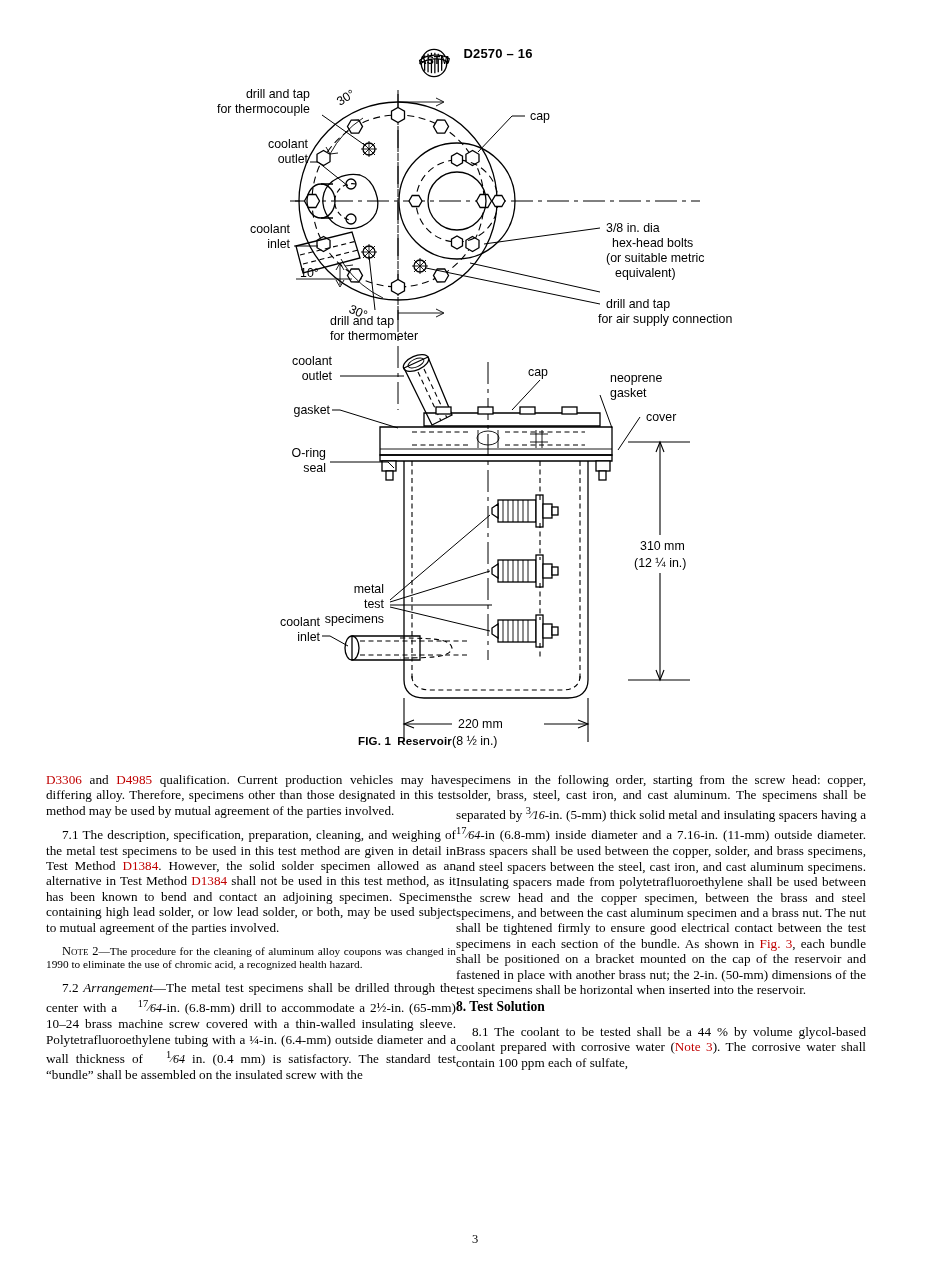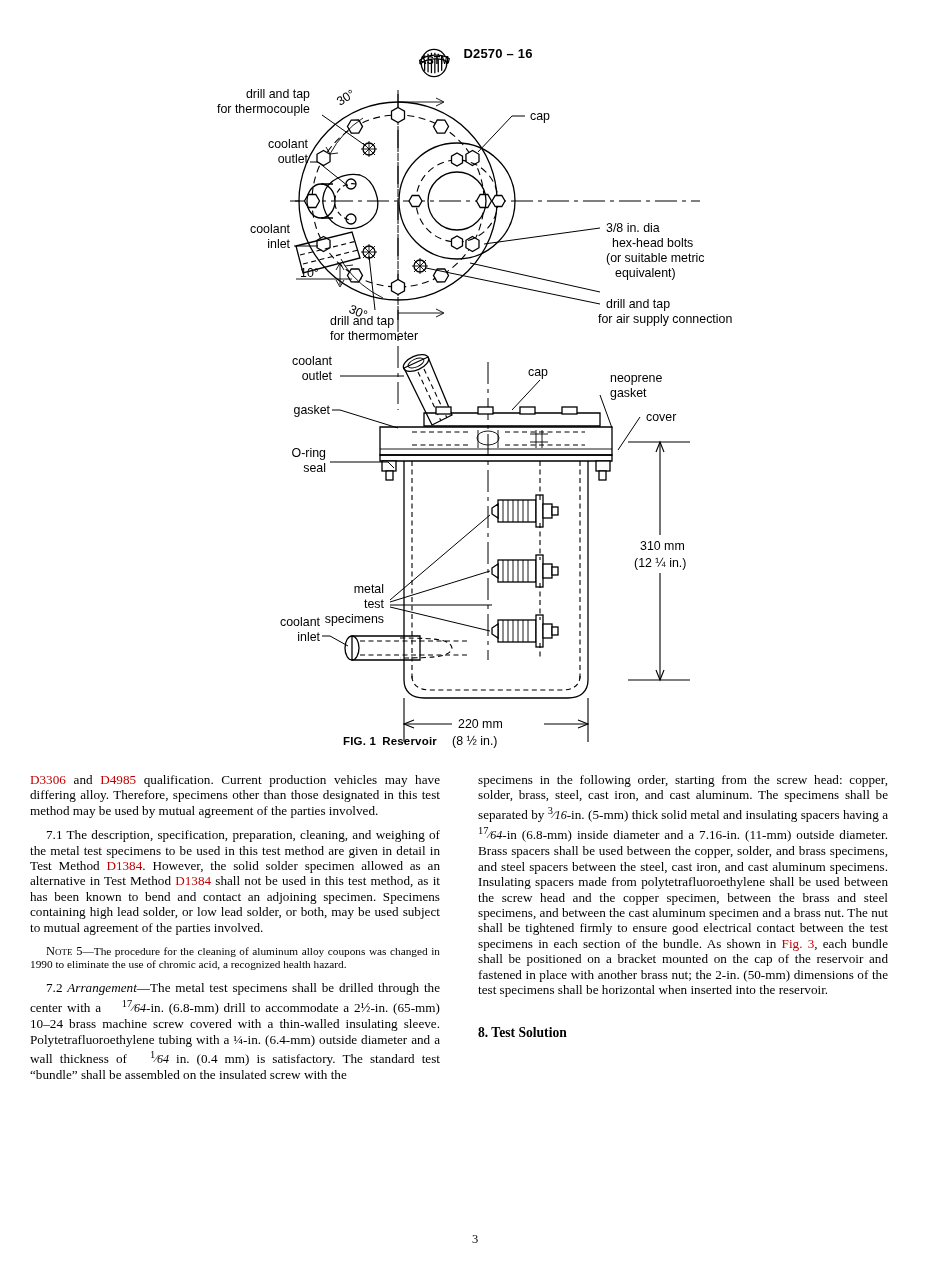--- a/index.html
+++ b/index.html
@@ -40,38 +40,37 @@
     position: absolute;
     top: 80px;
     left: 0;
     width: 950px;
     height: 670px;
   }
   .figure-wrap svg { display: block; }
   .fig-caption {
     position: absolute;
     top: 735px;
-    left: 1px;
+    left: 16px;
     width: 778px;
     text-align: center;
     font-family: "Liberation Sans", sans-serif;
     font-weight: bold;
     font-size: 11.5px;
     letter-spacing: 0.2px;
   }
   .fig-caption .gap { display: inline-block; width: 6px; }
 
   
   .columns {
     position: absolute;
     top: 772px;
-    left: 30px;
+    left: 46px;
     width: 858px;
     display: flex;
-    gap: 38px;
   }
   .col { width: 410px; }
   p {
     margin: 0;
     font-size: 13.2px;
     line-height: 15.4px;
     text-align: justify;
     text-justify: inter-word;
     hyphens: none;
   }
@@ -85,21 +84,21 @@
     text-indent: 16px;
   }
   .note-label {
     font-variant: small-caps;
     font-size: 12.4px;
   }
   .sec-head {
     font-family: "Liberation Serif", serif;
     font-weight: bold;
     font-size: 13.6px;
-    margin-top: 28px;
+    margin-top: 2px;
     text-indent: 0;
   }
   .ital { font-style: italic; }
   .ref { color: #c00000; }
   .nowrap { white-space: nowrap; }
 
   
   .frac {
     display: inline-block;
     font-size: 10.4px;
@@ -457,27 +456,28 @@
 </div>
 
 <div class="columns">
 
   <div class="col">
 
     <p class="cont"><span class="ref">D3306</span><span> and </span><span class="ref">D4985</span><span> qualification. Current production vehicles may have differing alloy. Therefore, specimens other than those designated in this test method may be used by mutual agreement of the parties involved.</span></p>
 
     <p class="indent"><span>7.1 The description, specification, preparation, cleaning, and weighing of the metal test specimens to be used in this test method are given in detail in Test Method </span><span class="ref">D1384</span><span>. However, the solid solder specimen allowed as an alternative in Test Method </span><span class="ref">D1384</span><span> shall not be used in this test method, as it has been known to bend and contact an adjoining specimen. Specimens containing high lead solder, or low lead solder, or both, may be used subject to mutual agreement of the parties involved.</span></p>
 
-    <p class="note"><span class="note-label">Note 5</span><span>—The procedure for the cleaning of aluminum alloy coupons was changed in 1990 to eliminate the use of chromic acid, a recognized health hazard.</span></p>
+    <p class="note"><span class="note-label">Note 2</span><span>—The procedure for the cleaning of aluminum alloy coupons was changed in 1990 to eliminate the use of chromic acid, a recognized health hazard.</span></p>
 
     <p class="indent"><span>7.2 </span><span class="ital">Arrangement</span><span>—The metal test specimens shall be drilled through the center with a </span><span class="frac nowrap"><span class="num">17</span><span class="bar">⁄</span><span class="den">64</span></span><span>-in. (6.8-mm) drill to accommodate a 2½-in. (65-mm) 10–24 brass machine screw covered with a thin-walled insulating sleeve. Polytetrafluoroethylene tubing with a ¼-in. (6.4-mm) outside diameter and a wall thickness of </span><span class="frac nowrap"><span class="num">1</span><span class="bar">⁄</span><span class="den">64</span></span><span> in. (0.4 mm) is satisfactory. The standard test “bundle” shall be assembled on the insulated screw with the</span></p>
   </div>
 
   <div class="col">
 
     <p class="cont"><span>specimens in the following order, starting from the screw head: copper, solder, brass, steel, cast iron, and cast aluminum. The specimens shall be separated by </span><span class="frac nowrap"><span class="num">3</span><span class="bar">⁄</span><span class="den">16</span></span><span>-in. (5-mm) thick solid metal and insulating spacers having a </span><span class="frac nowrap"><span class="num">17</span><span class="bar">⁄</span><span class="den">64</span></span><span>-in (6.8-mm) inside diameter and a 7.16-in. (11-mm) outside diameter. Brass spacers shall be used between the copper, solder, and brass specimens, and steel spacers between the steel, cast iron, and cast aluminum specimens. Insulating spacers made from polytetrafluoroethylene shall be used between the screw head and the copper specimen, between the brass and steel specimens, and between the cast aluminum specimen and a brass nut. The nut shall be tightened firmly to ensure good electrical contact between the test specimens in each section of the bundle. As shown in </span><span class="ref">Fig. 3</span><span>, each bundle shall be positioned on a bracket mounted on the cap of the reservoir and fastened in place with another brass nut; the 2-in. (50-mm) dimensions of the test specimens shall be horizontal when inserted into the reservoir.</span></p>
 
     <p class="sec-head">8.  Test Solution</p>
 
+    <p class="indent"><span>8.1 The coolant to be tested shall be a 44 % by volume glycol-based coolant prepared with corrosive water (</span><span class="ref">Note 3</span><span>). The corrosive water shall contain 100 ppm each of sulfate,</span></p>
   </div>
 </div>
 
 <div class="page-number">3</div>
 
 </body></html>

